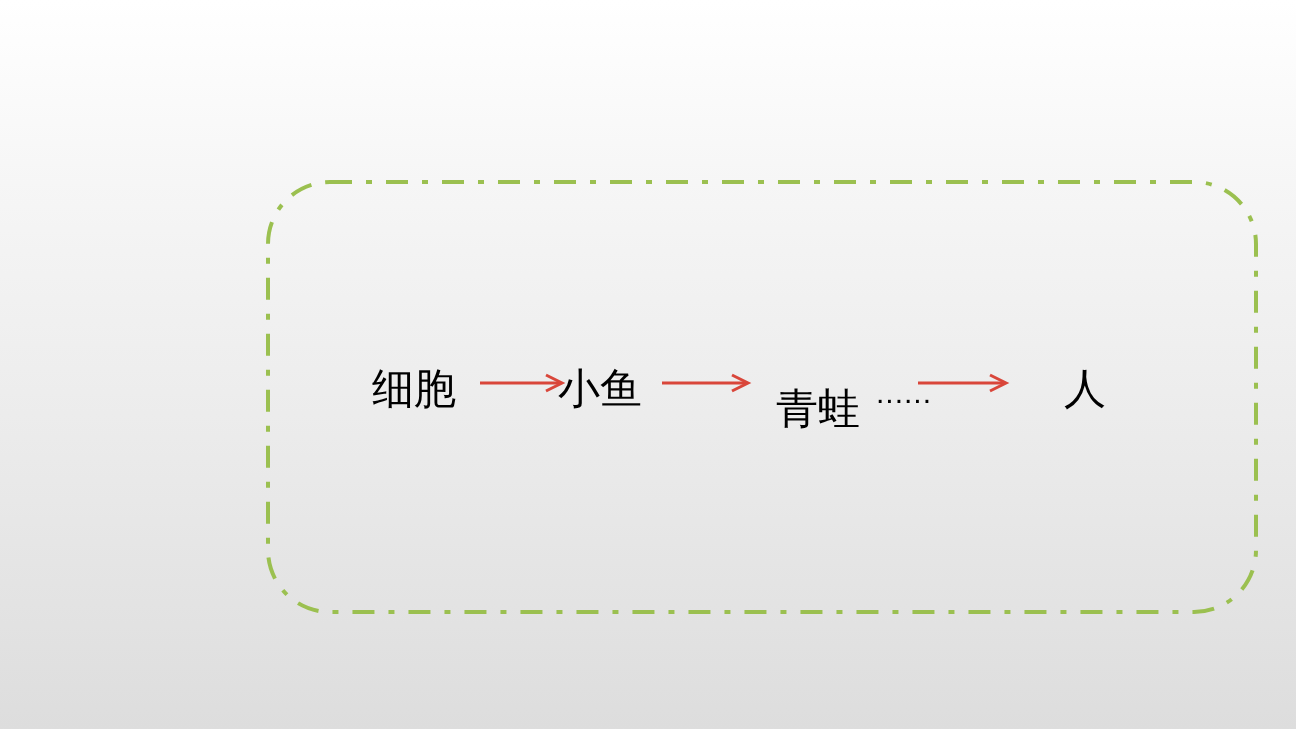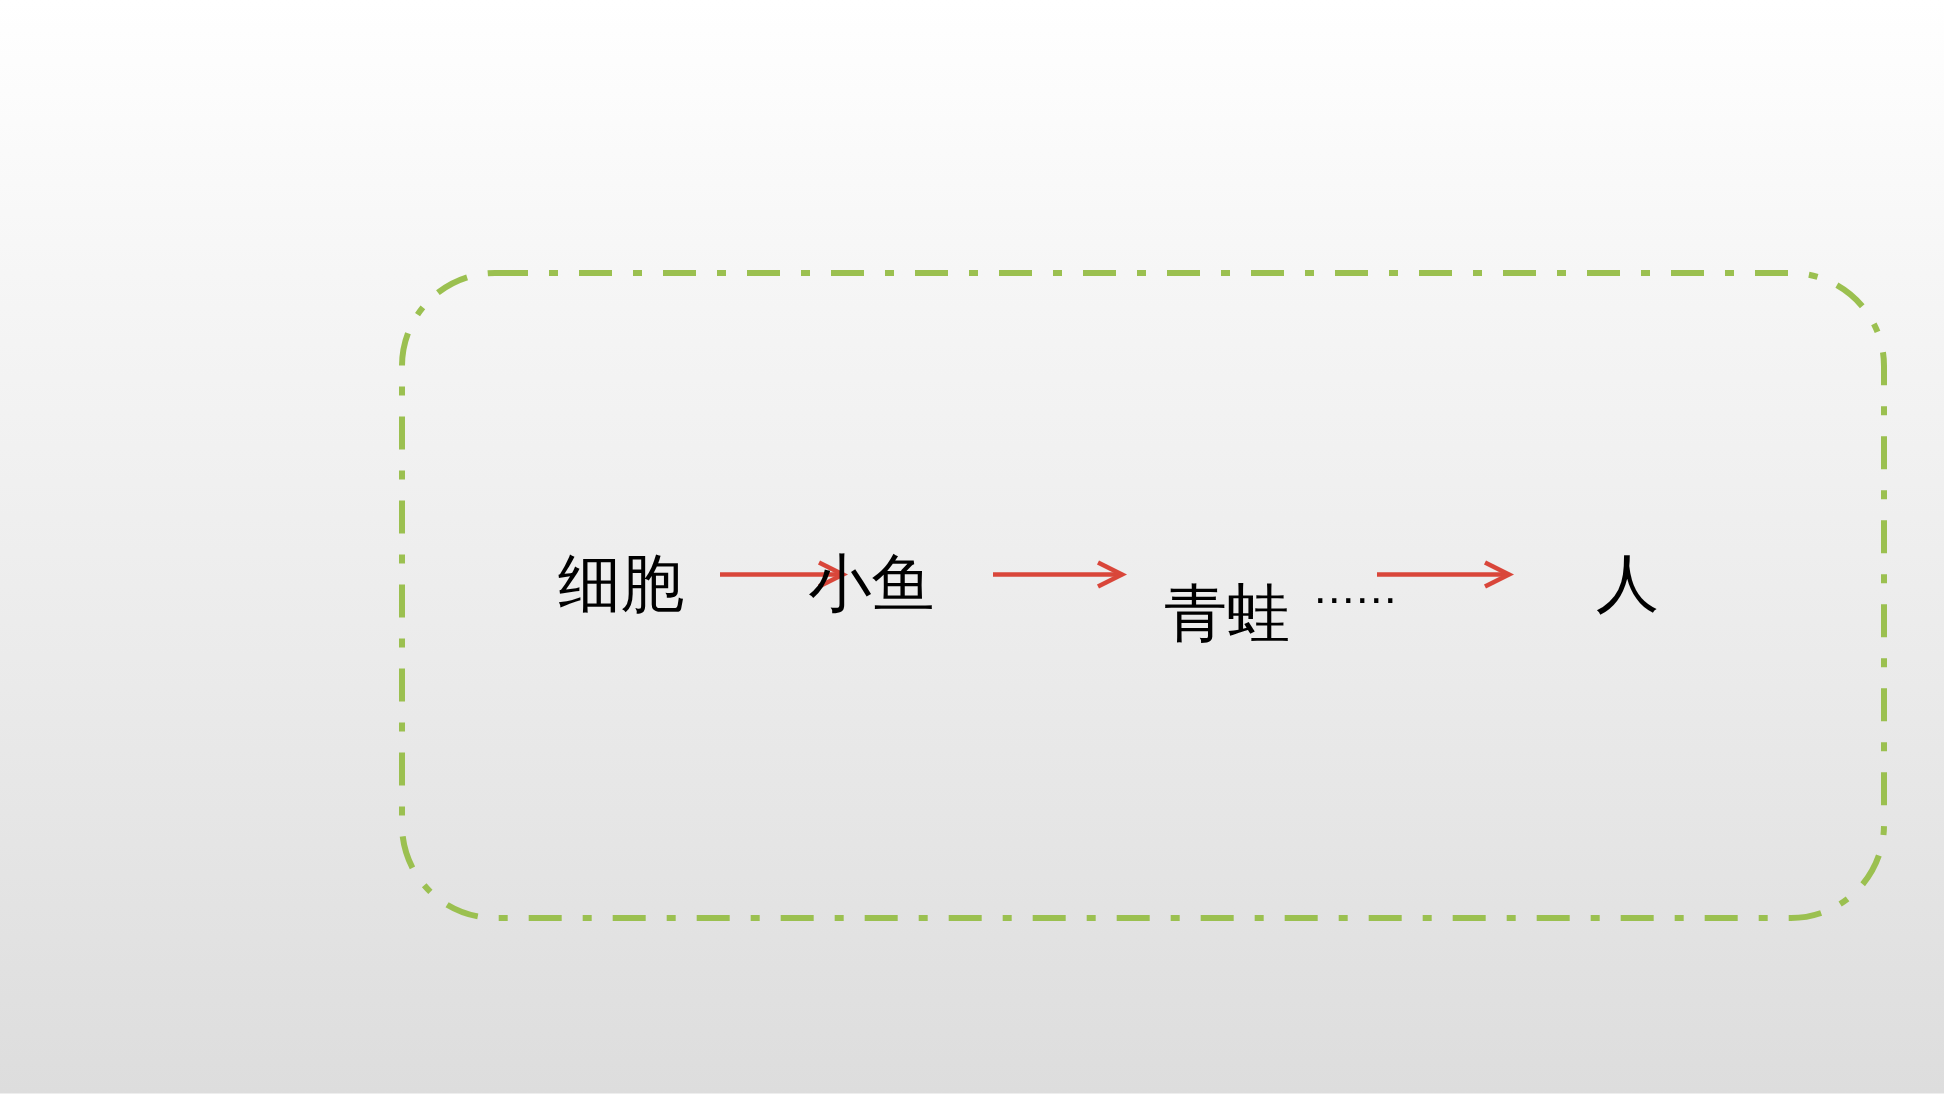--- a/index.html
+++ b/index.html
@@ -23,21 +23,21 @@
   <rect x="268" y="182" width="988" height="430" rx="62" ry="62" fill="none" stroke="#9bc050" stroke-width="4" stroke-dasharray="22 14 6 14"></rect>
 </svg>
 
 <span class="word" style="left:372px;top:368px;">细胞</span>
 
 <svg class="arrow" style="left:478px;top:372px;" width="88" height="22">
   <line x1="2" y1="11" x2="82" y2="11" stroke="#d9463a" stroke-width="3"></line>
   <polyline points="68,3 84,11 68,19" fill="none" stroke="#d9463a" stroke-width="3"></polyline>
 </svg>
 
-<span class="word" style="left:539px;top:368px;">小鱼</span>
+<span class="word" style="left:558px;top:368px;">小鱼</span>
 
 <svg class="arrow" style="left:660px;top:372px;" width="92" height="22">
   <line x1="2" y1="11" x2="86" y2="11" stroke="#d9463a" stroke-width="3"></line>
   <polyline points="72,3 88,11 72,19" fill="none" stroke="#d9463a" stroke-width="3"></polyline>
 </svg>
 
 <span class="word" style="left:776px;top:388px;">青蛙</span>
 
 <span class="dots" style="left:876px;top:378px;">......</span>
 

